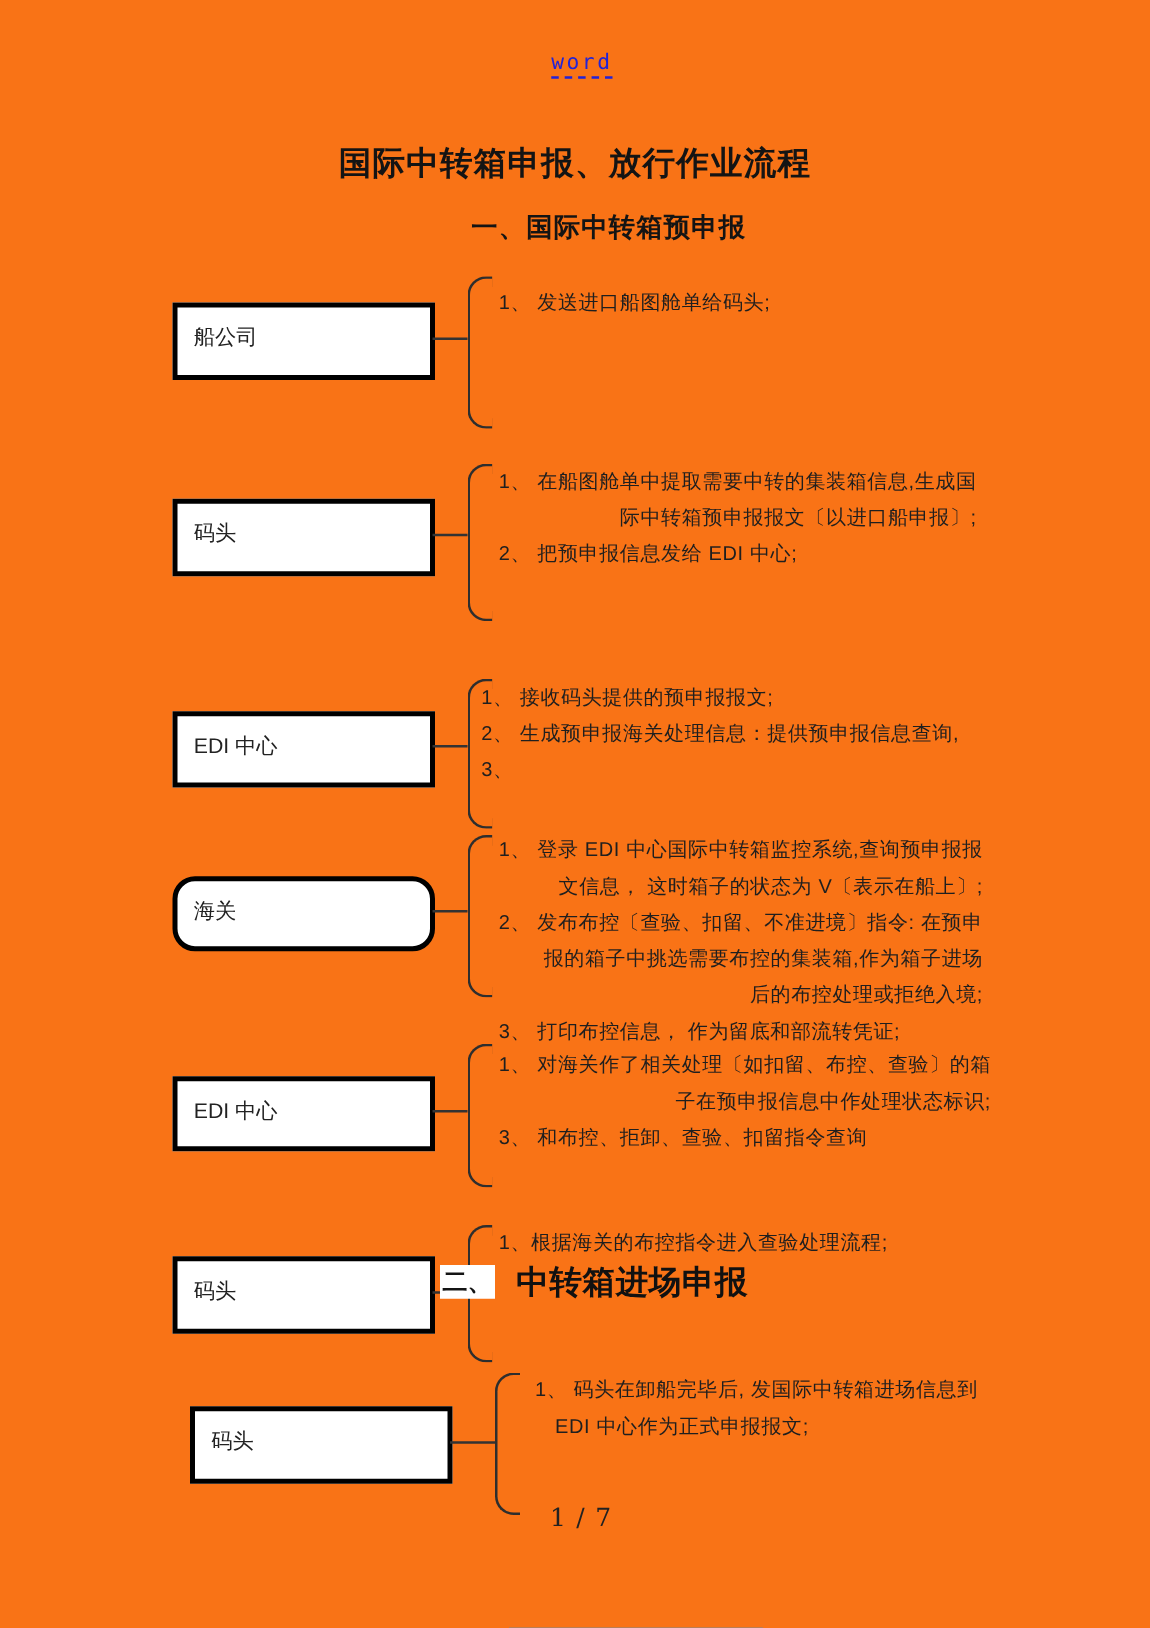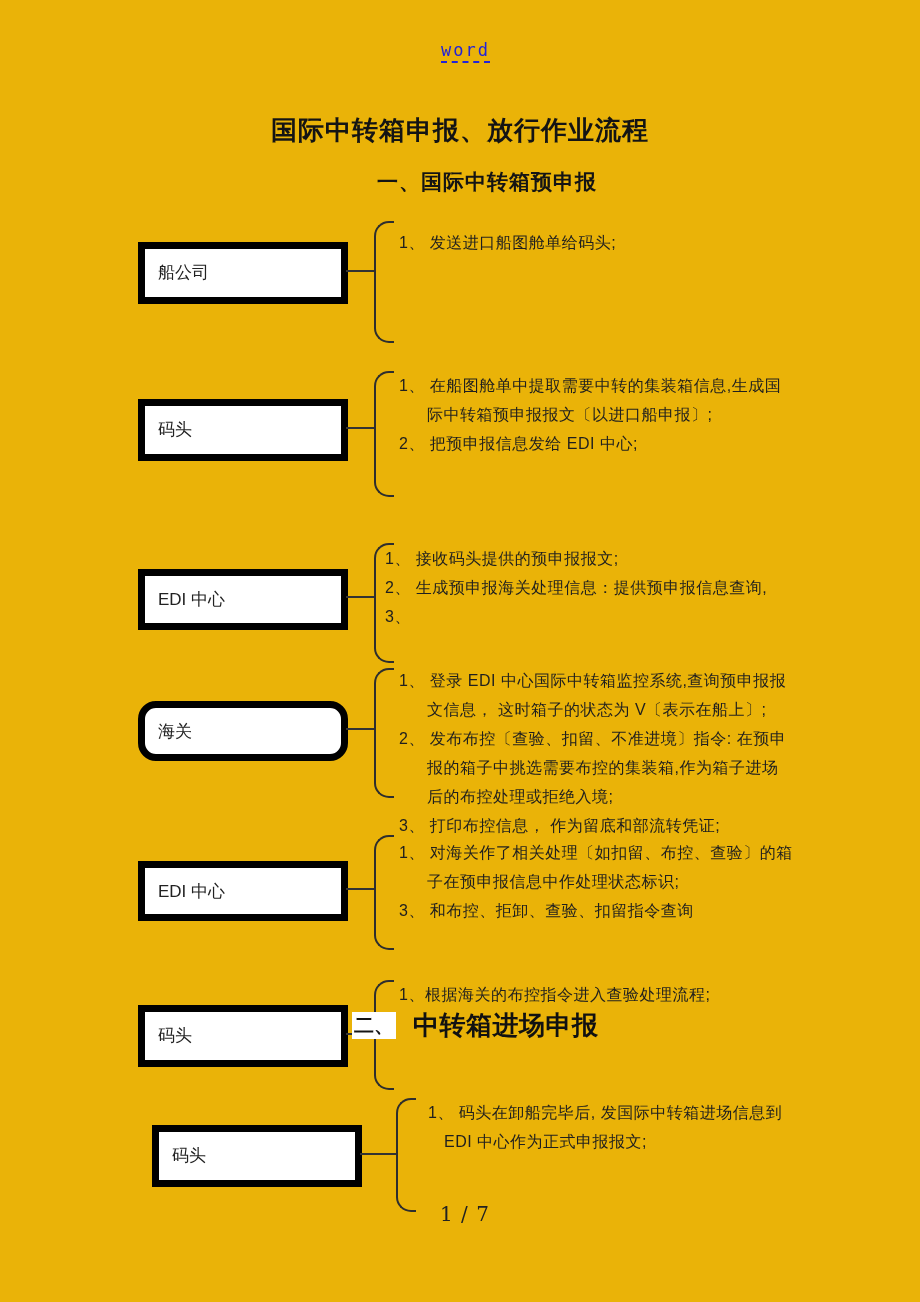--- a/index.html
+++ b/index.html
@@ -1,17 +1,17 @@
 <!DOCTYPE html>
 <html><head>
 <meta charset="utf-8">
 <style>
   html,body{margin:0;padding:0;background:#888;}
   .page{
-    position:relative;width:920px;height:1302px;background:#eab308;
+    position:relative;width:920px;height:1302px;background:#f97316;
     font-family:"Liberation Sans","DejaVu Sans",sans-serif;color:#1f1f1f;
     overflow:hidden;margin:0 auto;
   }
   .link{
     position:absolute;left:441px;top:40px;
     font-family:"DejaVu Sans Mono","Liberation Mono",monospace;
     font-size:17px;letter-spacing:2px;color:#2323d7;
     border-bottom:2px dashed #2323d7;padding-bottom:1px;cursor:pointer;
   }
   .doc-title{
@@ -19,35 +19,35 @@
     font-family:"Liberation Serif","DejaVu Serif",serif;
     font-size:26px;font-weight:bold;letter-spacing:1px;color:#141414;
   }
   .h1{
     position:absolute;left:352px;top:168px;
     font-family:"Liberation Serif","DejaVu Serif",serif;
     font-size:21px;font-weight:bold;letter-spacing:1px;color:#141414;margin-left:25px;
   }
   .fbox{
     position:absolute;width:210px;height:62px;box-sizing:border-box;
-    border:7px solid #000000;background:#fff;
+    border:4px solid #000000;background:#fff;
     font-size:17px;padding:12px 0 0 13px;color:#222;
   }
   .connector{position:absolute;height:2px;background:#333;}
   .brace{
     position:absolute;width:20px;box-sizing:border-box;
     border:2px solid #2e2e2e;border-right:none;
     border-radius:15px 0 0 15px;background:transparent;
   }
   .notes{
     position:absolute;font-size:16px;line-height:29px;letter-spacing:0.5px;
     color:#1f1f1f;white-space:nowrap;
   }
   .notes .ln{display:block;}
-  .notes .ind{margin-left:28px;}
+  .notes .ind{margin-left:28px;text-align:right;}
   .notes .ind2{margin-left:16px;}
   .h2-prefix{
     position:absolute;left:352px;top:1012px;
     font-family:"Liberation Serif","DejaVu Serif",serif;
     font-size:20px;font-weight:bold;color:#141414;background:#fff;padding:0 2px;
   }
   .h2-label{
     position:absolute;left:413px;top:1008px;
     font-family:"Liberation Serif","DejaVu Serif",serif;
     font-size:26px;font-weight:bold;letter-spacing:0.5px;color:#111;

